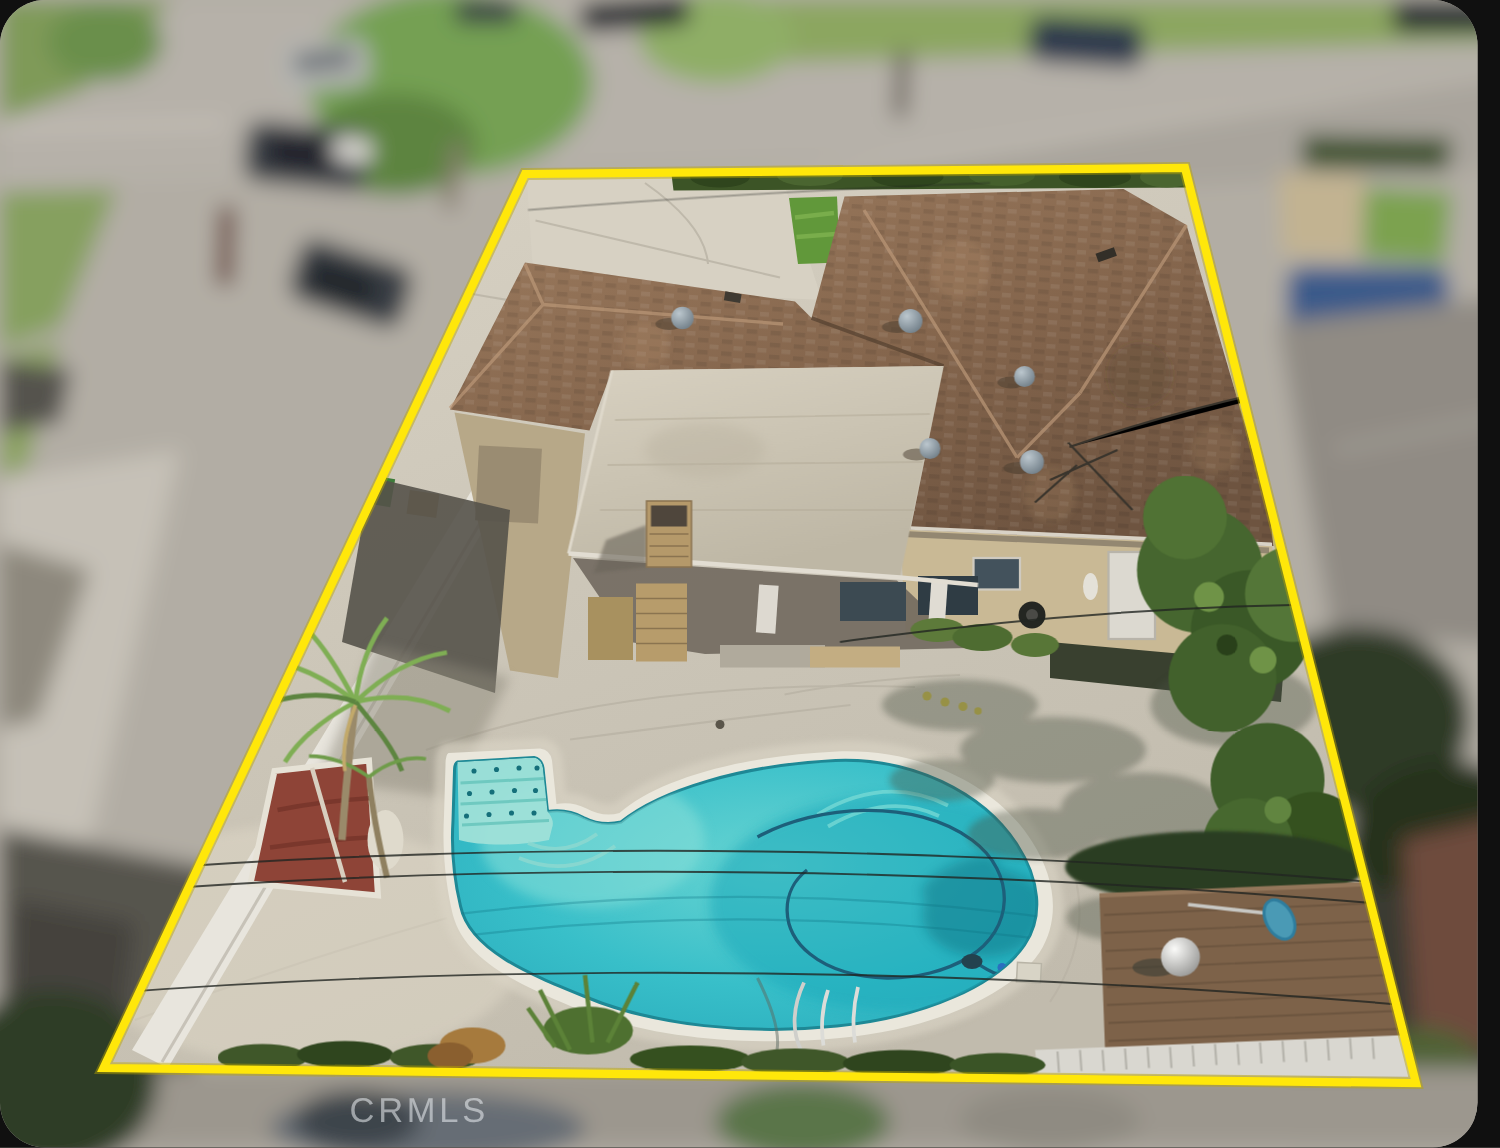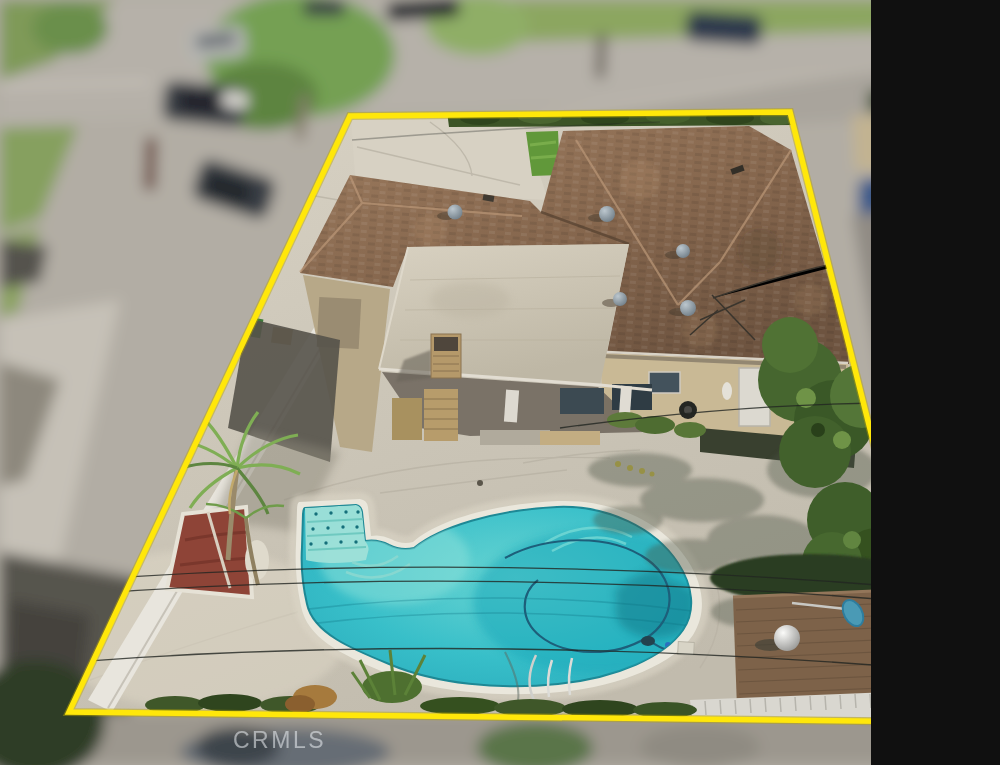--- a/index.html
+++ b/index.html
@@ -1,17 +1,17 @@
 <!DOCTYPE html>
 <html><head>
 <meta charset="utf-8">
 <style>
   html,body{margin:0;padding:0;background:#101010;}
-  #stage{position:relative;width:871px;height:765px;overflow:hidden;background:#b2ada4;
-         font-family:"Liberation Sans", sans-serif;}
+  #stage{position:relative;width:985px;height:765px;overflow:hidden;background:#b2ada4;
+         font-family:"Liberation Sans", sans-serif;border-radius:30px;}
   #scene{position:absolute;left:0;top:0;}
   .watermark{position:absolute;left:233px;top:727px;font-size:23px;font-weight:400;
              letter-spacing:2.5px;color:rgba(237,240,244,0.55);user-select:none;}
 </style>
 </head>
 <body>
 
 <div id="stage">
 <svg id="scene" width="1000" height="765" viewBox="0 0 1000 765">
 <defs>

